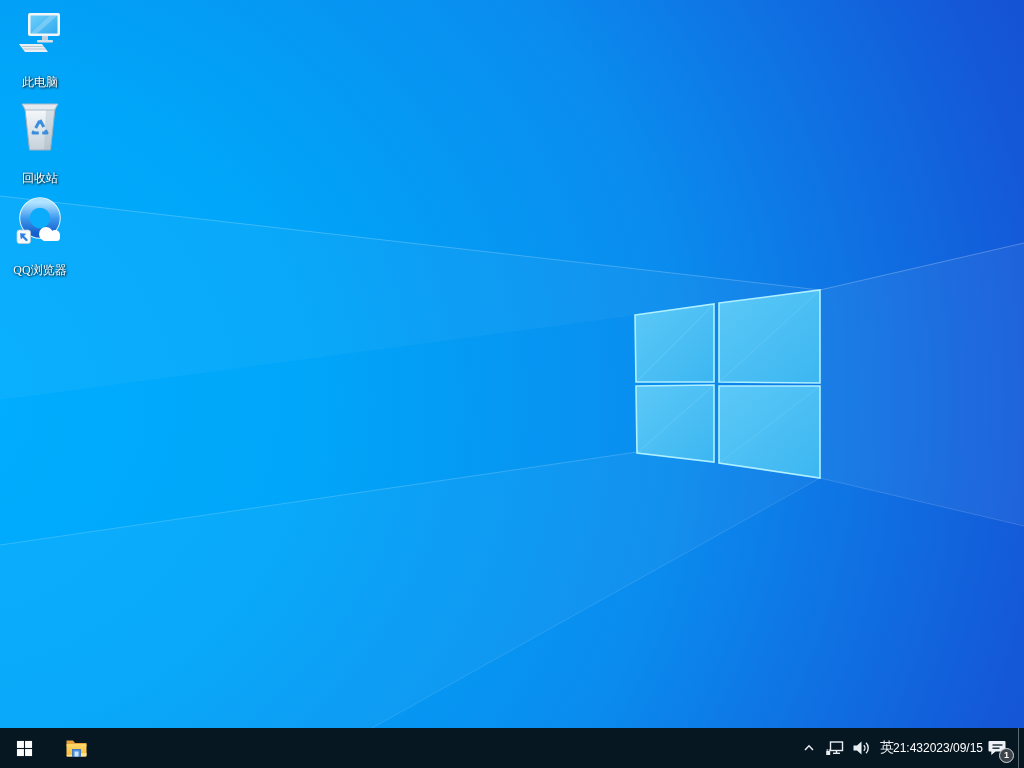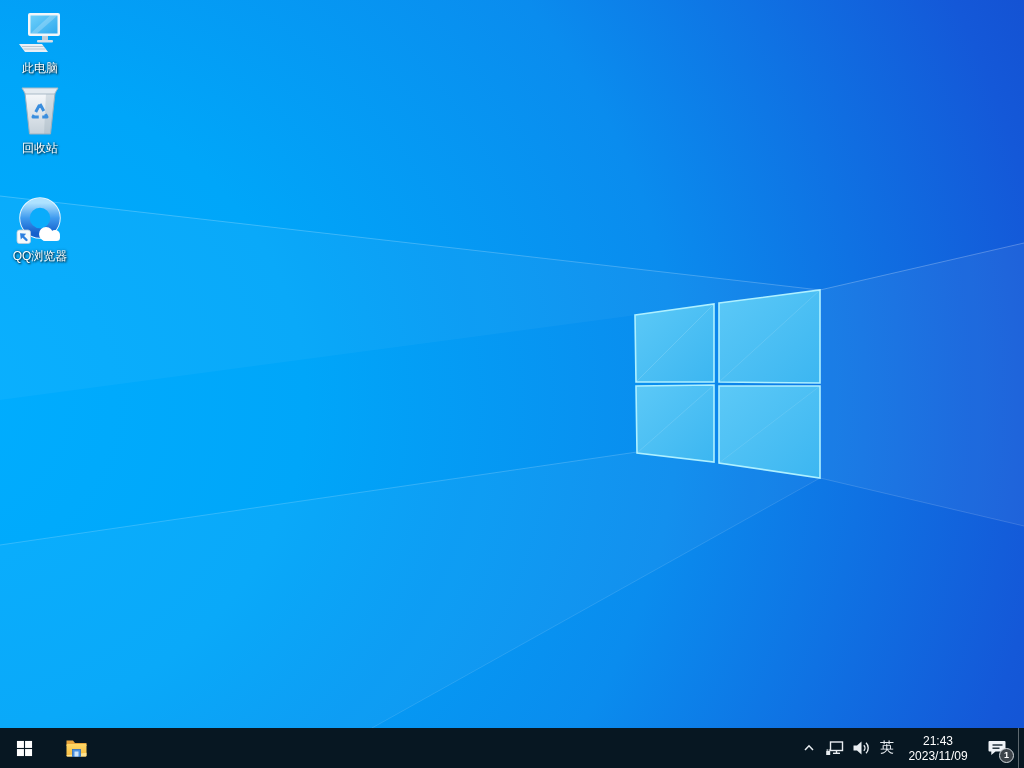--- a/index.html
+++ b/index.html
@@ -18,23 +18,24 @@
   .wallpaper { position:absolute; left:0; top:0; width:1024px; height:728px; }
 
   
   .di {
     position:absolute; left:2px; width:76px;
     display:flex; flex-direction:column; align-items:center;
     cursor:default;
   }
   .di-ico { display:block; }
   .di-label {
-    margin-top:3px; font-size:12px; line-height:14px; color:#fff; text-align:center;
+    margin-top:17px; font-size:12px; line-height:14px; color:#fff; text-align:center;
     text-shadow: 1px 1px 2px rgba(0,0,0,.85), 0 0 3px rgba(0,0,0,.45);
     white-space:nowrap;
+    font-family:Liberation Serif, serif;
   }
 
   
   .taskbar {
     position:absolute; left:0; bottom:0; width:1024px; height:40px;
     background:#071722; display:flex; align-items:stretch;
   }
   .tb-btn {
     background:transparent; border:none; width:48px; height:40px;
     display:flex; align-items:center; justify-content:center; cursor:pointer;
@@ -45,21 +46,21 @@
     position:absolute; right:0; top:0; height:40px;
     display:flex; align-items:stretch;
   }
   .tray-btn {
     background:transparent; border:none; color:#e9eef2; cursor:pointer;
     display:flex; align-items:center; justify-content:center; height:40px;
   }
   .w26 { width:26px; }
   .lang { width:26px; font-size:14px; font-weight:400; }
   .clock {
-    width:76px; flex-direction:column; line-height:15px; font-size:12px;
+    width:76px; line-height:15px; font-size:12px;
     color:#fff; text-align:center; padding-top:1px;
   }
   .action { width:42px; position:relative; }
   .badge {
     position:absolute; right:4px; bottom:5px; width:15px; height:15px;
     background:#3d444b; border:1.5px solid #d2d8dd; border-radius:50%;
     color:#fff; font-size:9px; font-weight:bold; line-height:12px; text-align:center;
   }
   .show-desktop {
     width:6px; height:40px; border-left:1px solid rgba(255,255,255,.35);
@@ -116,21 +117,21 @@
         <line x1="6.5" y1="39" x2="28.5" y2="39" stroke="#b7c6d3" stroke-width="1"></line>
         <rect x="11" y="3" width="32" height="23" rx="2" fill="#f2f6f9"></rect>
         <rect x="13.5" y="5.5" width="27" height="18" fill="url(#scrG)"></rect>
         <polygon points="13.5,23.5 33,5.5 40.5,5.5 20,23.5" fill="rgba(255,255,255,0.22)"></polygon>
         <rect x="25" y="26" width="6" height="4" fill="#c3cfd9"></rect>
         <rect x="20" y="30" width="16" height="2.5" rx="1" fill="#d7e0e8"></rect>
       </svg>
       <div class="di-label">此电脑</div>
     </div>
 
-    <div class="di" style="top:80px">
+    <div class="di" style="top:96px">
       <svg class="di-ico" width="46" height="58" viewBox="0 0 46 58">
         <defs>
           <linearGradient id="binG" x1="0" y1="0" x2="0" y2="1">
             <stop offset="0" stop-color="#f5f8fb"></stop>
             <stop offset="1" stop-color="#c6d1da"></stop>
           </linearGradient>
         </defs>
         <polygon points="8,13 38,13 33.5,54 12.5,54" fill="url(#binG)" stroke="#9db0bf" stroke-width="1"></polygon>
         <polygon points="29,13 38,13 33.5,54 27,54" fill="rgba(150,168,182,0.30)"></polygon>
         <polygon points="5,8 41,8 37.5,14 8.5,14" fill="#e3eaf0" stroke="#a9bac7" stroke-width="1"></polygon>
@@ -216,21 +217,21 @@
           <polygon points="2.5,7.5 6,7.5 10.5,3.5 10.5,16.5 6,12.5 2.5,12.5" fill="#e8edf1"></polygon>
           <path d="M12.8,7.2 A4,4 0 0 1 12.8,12.8" fill="none" stroke="#e8edf1" stroke-width="1.4"></path>
           <path d="M15,4.8 A7.2,7.2 0 0 1 15,15.2" fill="none" stroke="#e8edf1" stroke-width="1.4"></path>
         </svg>
       </button>
 
       <button class="tray-btn lang">英</button>
 
       <button class="tray-btn clock">
         <div>21:43</div>
-        <div>2023/11/09</div>
+        <div>2023/09/15</div>
       </button>
 
       <button class="tray-btn action">
         <svg width="22" height="22" viewBox="0 0 22 22">
           <path d="M3.5,4 h15 a1,1 0 0 1 1,1 v8.5 a1,1 0 0 1 -1,1 h-9 l-4.2,3.4 v-3.4 h-1.8 a1,1 0 0 1 -1,-1 V5 a1,1 0 0 1 1,-1 Z" fill="#eef2f6"></path>
           <line x1="6.5" y1="8" x2="16.5" y2="8" stroke="#071722" stroke-width="1.3"></line>
           <line x1="6.5" y1="11.2" x2="13.5" y2="11.2" stroke="#071722" stroke-width="1.3"></line>
         </svg>
         <span class="badge">1</span>
       </button>

